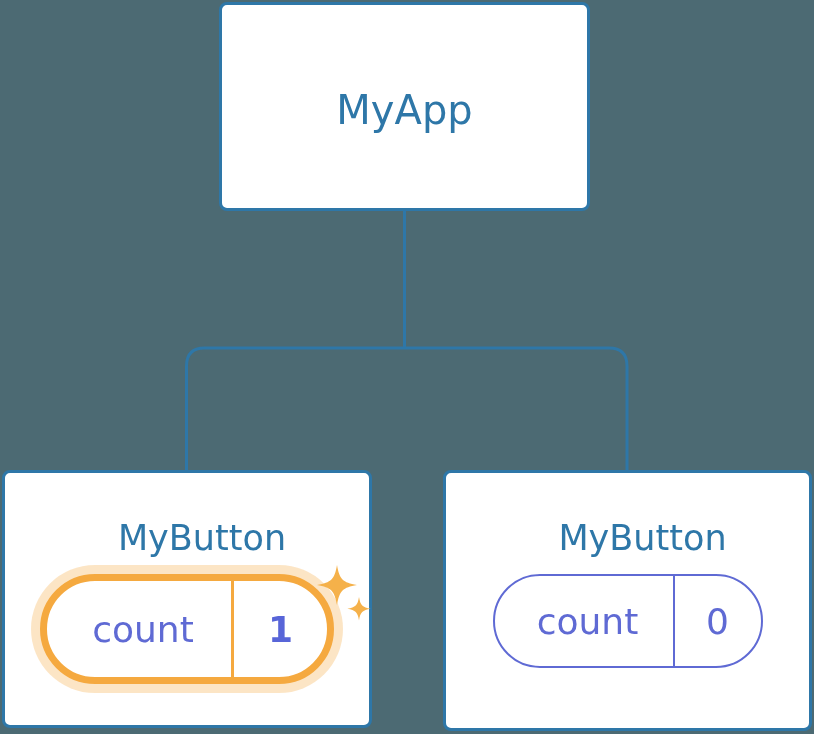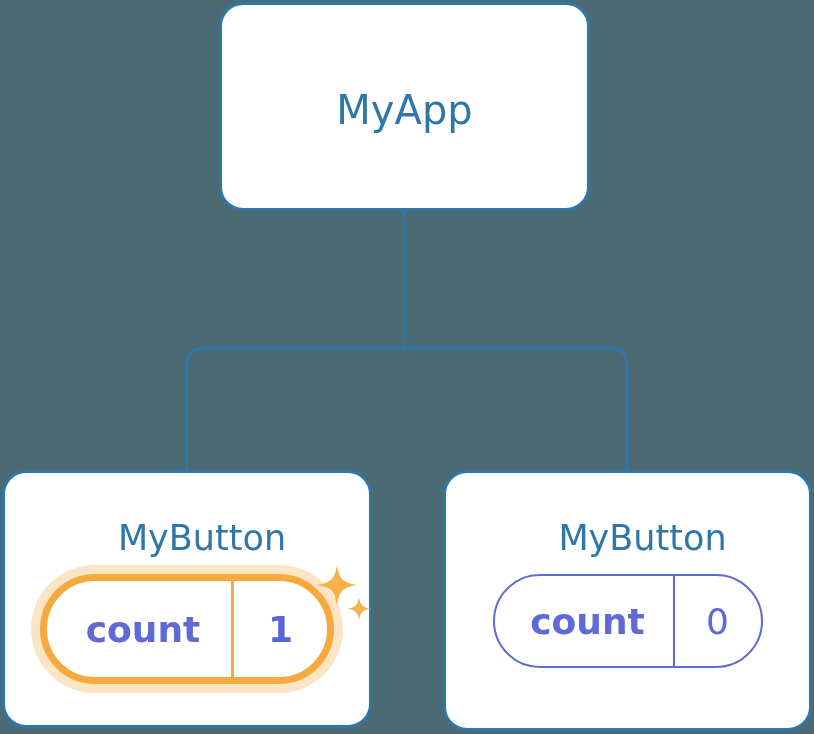--- a/index.html
+++ b/index.html
@@ -29,21 +29,21 @@
     width: 814px;
     height: 734px;
     pointer-events: none;
   }
 
   
   .card {
     position: absolute;
     background: #ffffff;
     border: 3px solid #2e77a8;
-    border-radius: 24px;
+    border-radius: 8px;
     box-sizing: border-box;
   }
   .card-root {
     left: 219px;
     top: 2px;
     width: 371px;
     height: 209px;
   }
   .card-leaf-left {
     left: 2px;
@@ -110,21 +110,20 @@
   .pill-key, .pill-val {
     display: flex;
     align-items: center;
     justify-content: center;
     box-sizing: border-box;
     white-space: nowrap;
   }
   .pill-key {
     flex: 1 1 auto;
     color: #5f6ad4;
-    font-weight: bold;
   }
   .pill-val {
     flex: 0 0 auto;
     color: #5f6ad4;
   }
 
   .pill-plain .pill-key {
     font-size: 36px;
     padding: 0 14px 0 22px;
   }

